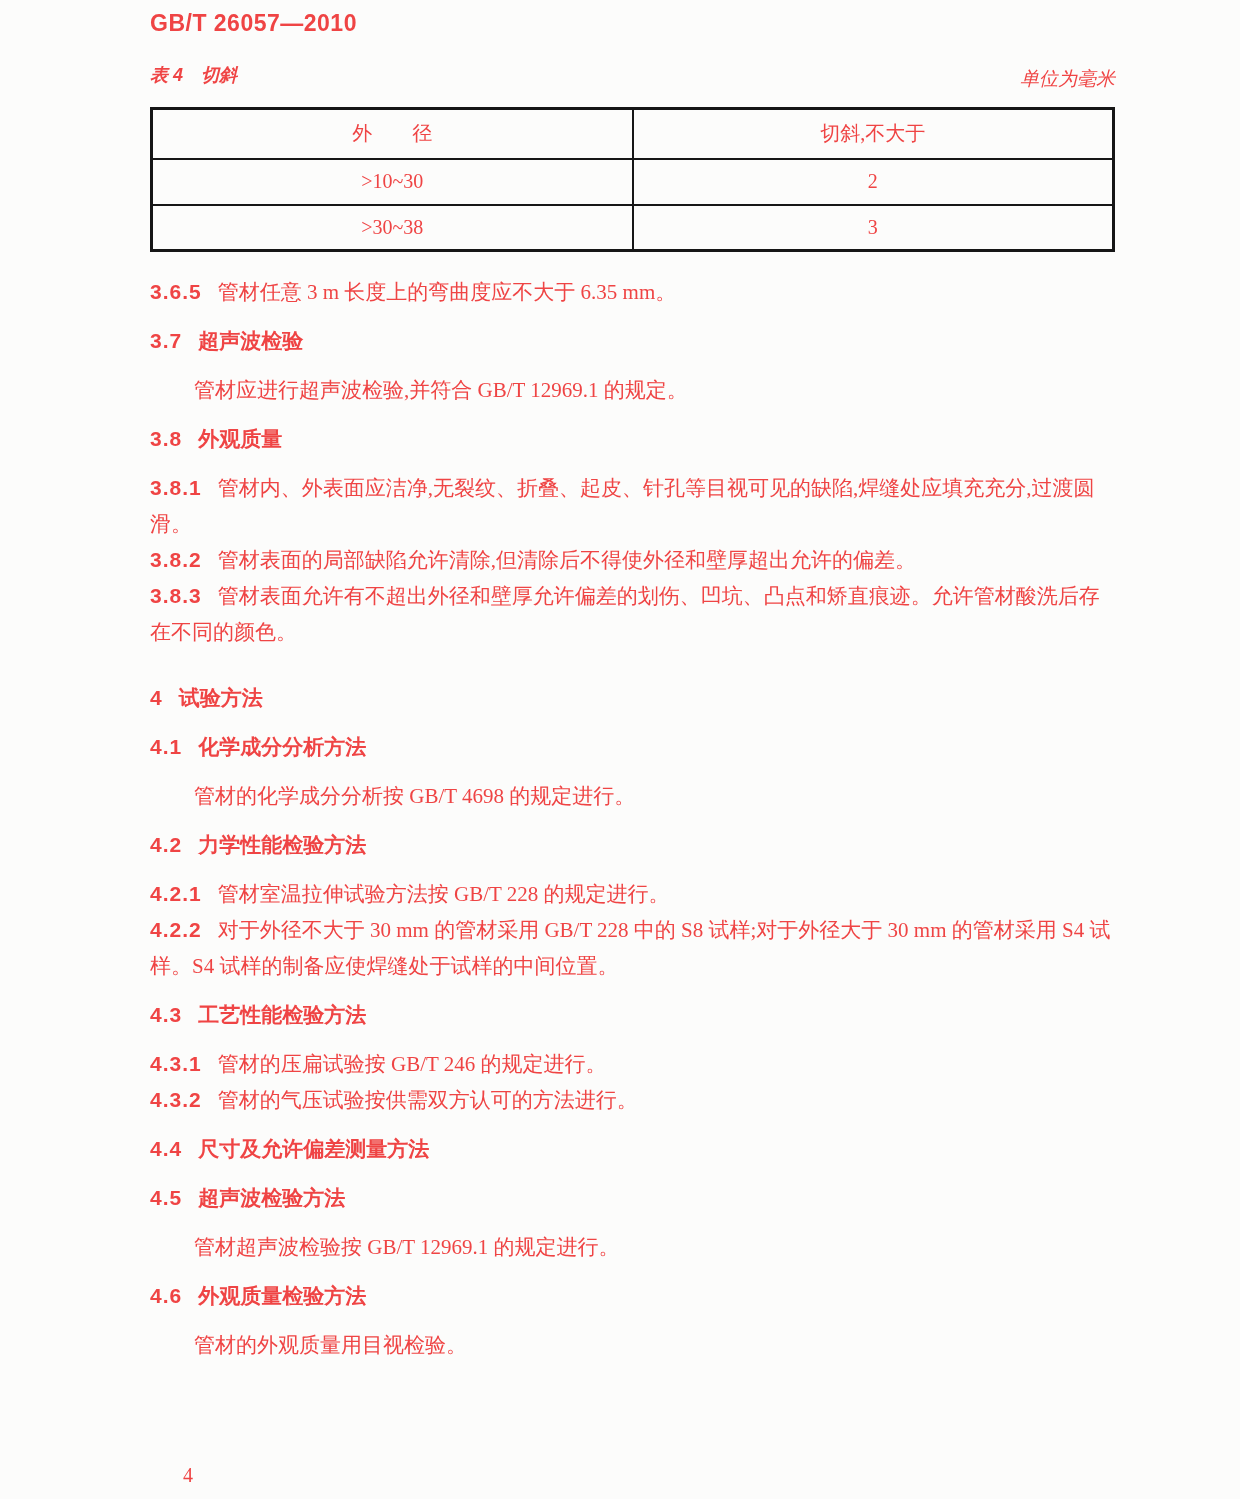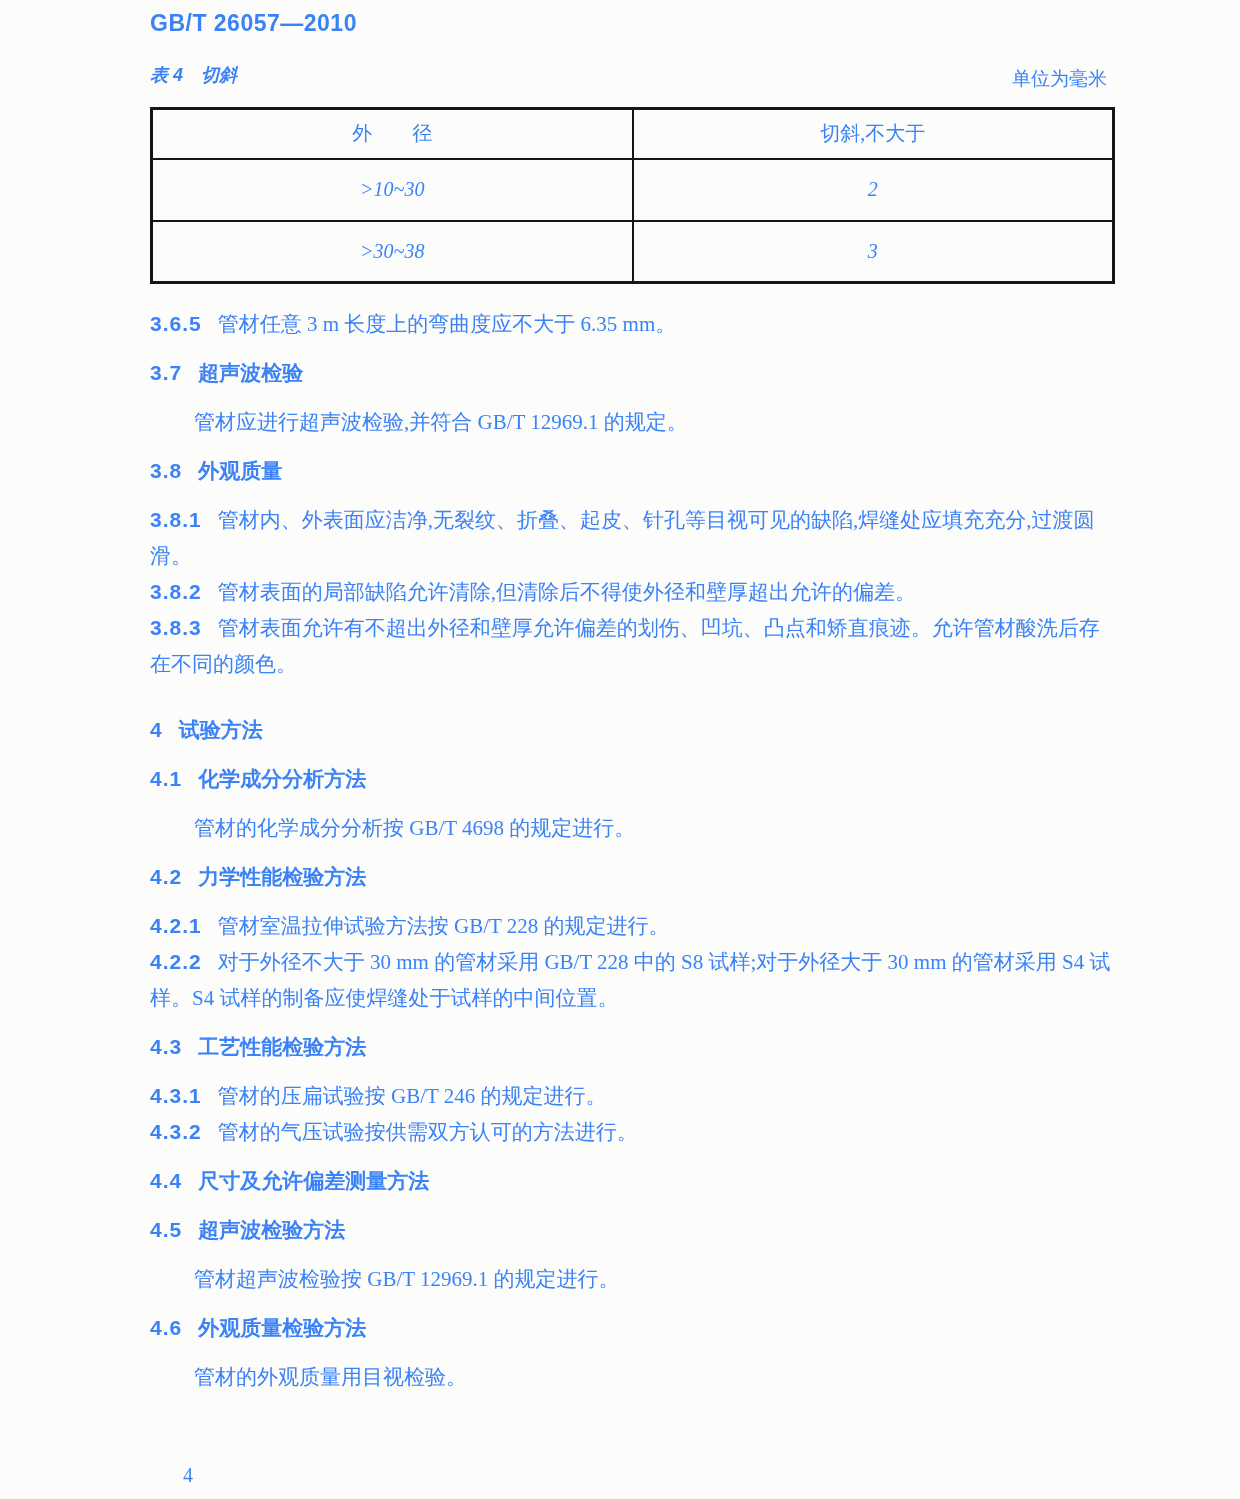--- a/index.html
+++ b/index.html
@@ -2,21 +2,21 @@
 <html><head>
 <meta charset="utf-8">
 <style>
   * { margin: 0; padding: 0; box-sizing: border-box; }
   html, body { background: #ffffff; }
   .page {
     position: relative;
     width: 1240px;
     height: 1499px;
     background: #fcfcfb;
-    color: #3b82f6;
+    color: #ef4444;
     font-family: "Liberation Serif", serif;
     font-size: 21px;
     overflow: hidden;
   }
   .content {
     padding: 10px 125px 0 150px;
   }
   .doc-number {
     font-family: "Liberation Sans", sans-serif;
     font-weight: bold;
@@ -32,40 +32,41 @@
     position: absolute;
     left: 0; right: 0;
     text-align: left;
     font-family: "Liberation Sans", sans-serif;
     font-weight: bold;
     font-size: 18px;
     font-style: italic;
   }
   .unit-note {
     position: absolute;
-    right: 8px;
+    right: 0;
     top: 3px;
     font-size: 19px;
+    font-style: italic;
   }
   table.spec {
     width: 100%;
     margin-top: 12px;
     border-collapse: collapse;
     table-layout: fixed;
     padding-left: 16px;
   }
   table.spec th, table.spec td {
     border: 2px solid #161616;
     text-align: center;
     vertical-align: middle;
     font-weight: normal;
     font-size: 20px;
   }
   table.spec th { height: 50px; }
-  table.spec td { height: 62px; font-style: italic; }
+  table.spec td { height: 46px; }
   table.spec { border: 3px solid #161616; }
   table.spec thead th { border-bottom: 2px solid #161616; }
   .blocks { margin-top: 22px; }
   .block { line-height: 36px; }
   .clause { }
   .num {
     font-family: "Liberation Sans", sans-serif;
     font-weight: bold;
     margin-right: 16px;
     letter-spacing: 1px;

